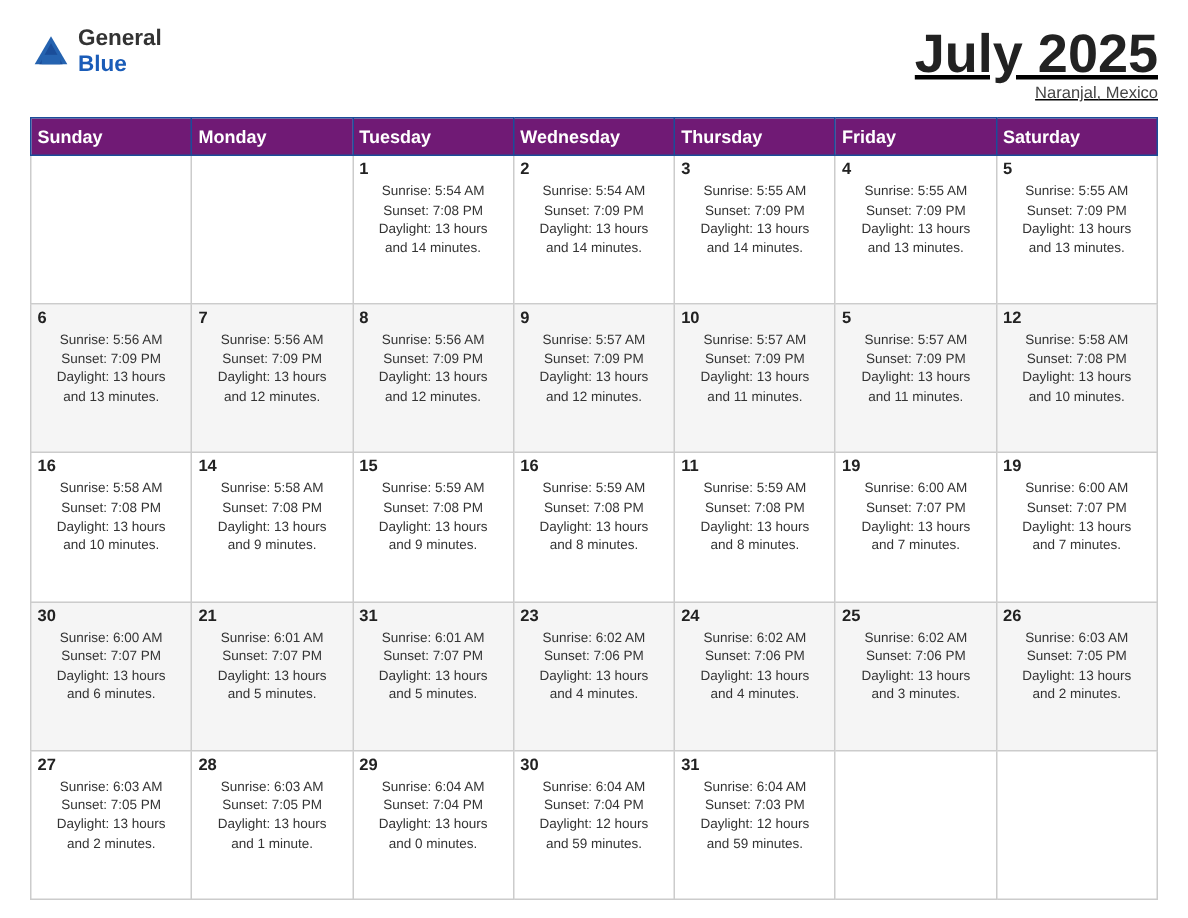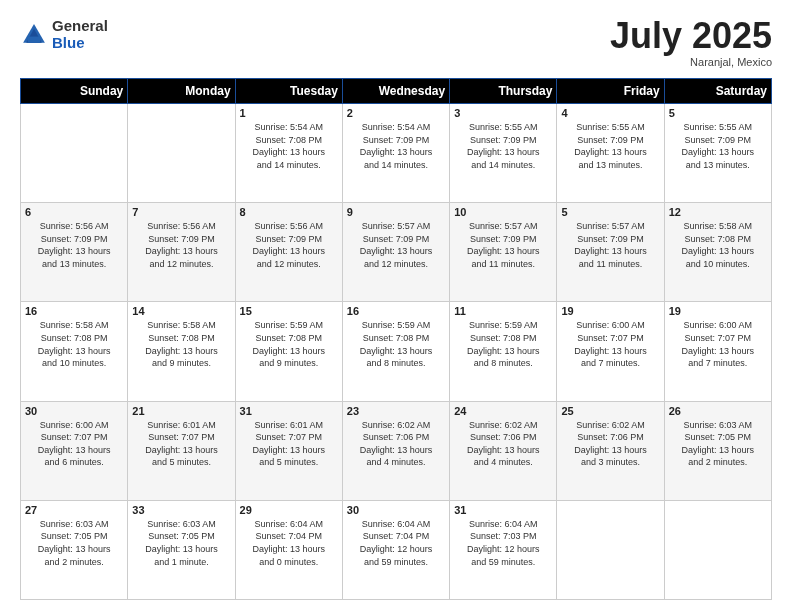--- a/index.html
+++ b/index.html
@@ -34,46 +34,47 @@
       line-height: 1.1;
     }
     .logo-general { color: #333; }
     .logo-blue { color: #1a5cb8; }
     .logo-icon {
       width: 28px;
       height: 28px;
     }
     .title-block {
       text-align: right;
+      text-decoration: underline;
     }
     .title-month {
       font-size: 36px;
       font-weight: bold;
       color: #222;
       line-height: 1;
     }
     .title-location {
       font-size: 11px;
       color: #444;
       margin-top: 2px;
     }
     .calendar {
       flex: 1;
       border: 1px solid #ccc;
       border-collapse: collapse;
       width: 100%;
       table-layout: fixed;
     }
     .calendar th {
-      background-color: #000000;
+      background-color: #701a75;
       color: #fff;
       font-size: 12px;
       font-weight: bold;
       padding: 5px 4px;
-      text-align: right;
+      text-align: left;
       border: 1px solid #1a4d99;
     }
     .calendar td {
       vertical-align: top;
       border: 1px solid #ccc;
       padding: 3px 4px;
       font-size: 9.5px;
       color: #222;
       height: 78px;
       background: #fff;
@@ -324,21 +325,21 @@
         </tr>
         <tr>
           <td>
             <span class="day-num">27</span>
             <div class="day-info" style="white-space: pre-line;">Sunrise: 6:03 AM
 Sunset: 7:05 PM
 Daylight: 13 hours
 and 2 minutes.</div>
           </td>
           <td>
-            <span class="day-num">33</span>
+            <span class="day-num">28</span>
             <div class="day-info" style="white-space: pre-line;">Sunrise: 6:03 AM
 Sunset: 7:05 PM
 Daylight: 13 hours
 and 1 minute.</div>
           </td>
           <td>
             <span class="day-num">29</span>
             <div class="day-info" style="white-space: pre-line;">Sunrise: 6:04 AM
 Sunset: 7:04 PM
 Daylight: 13 hours

